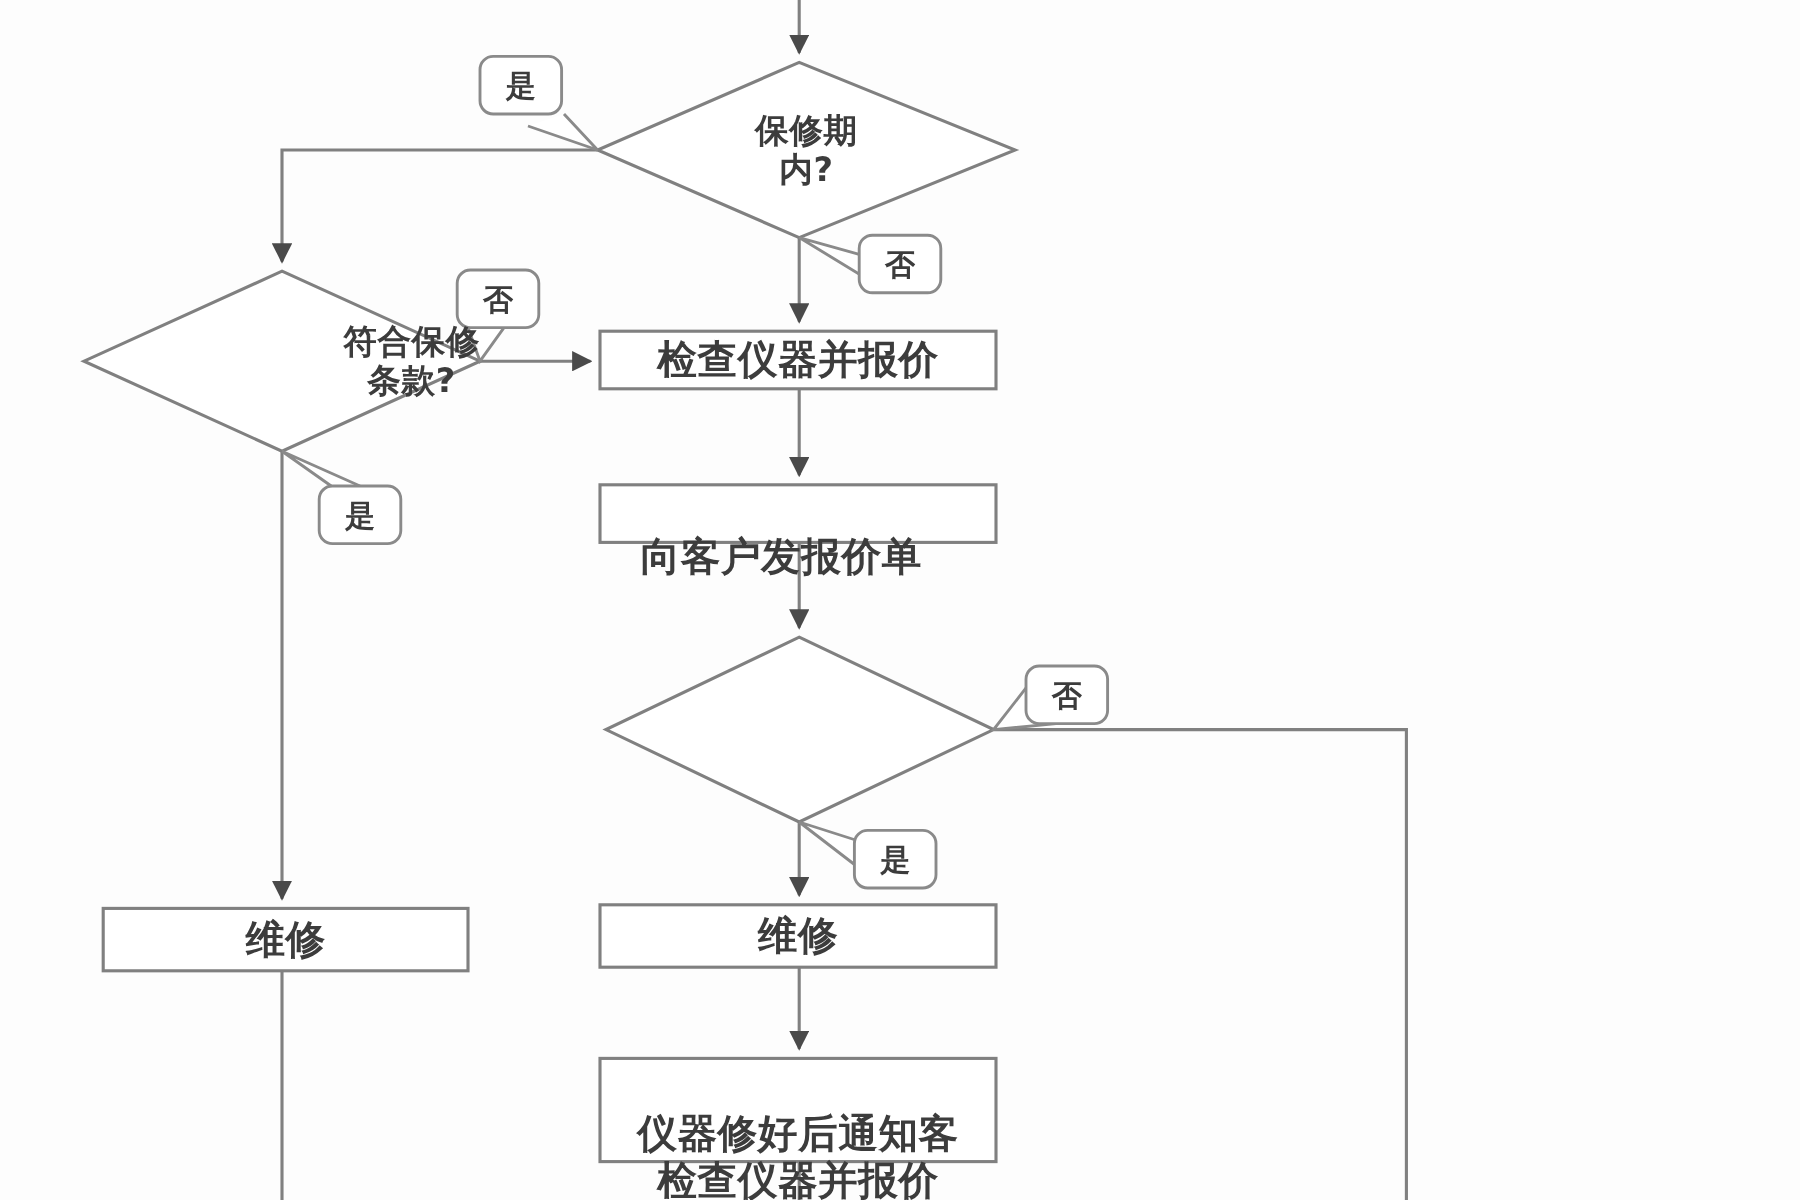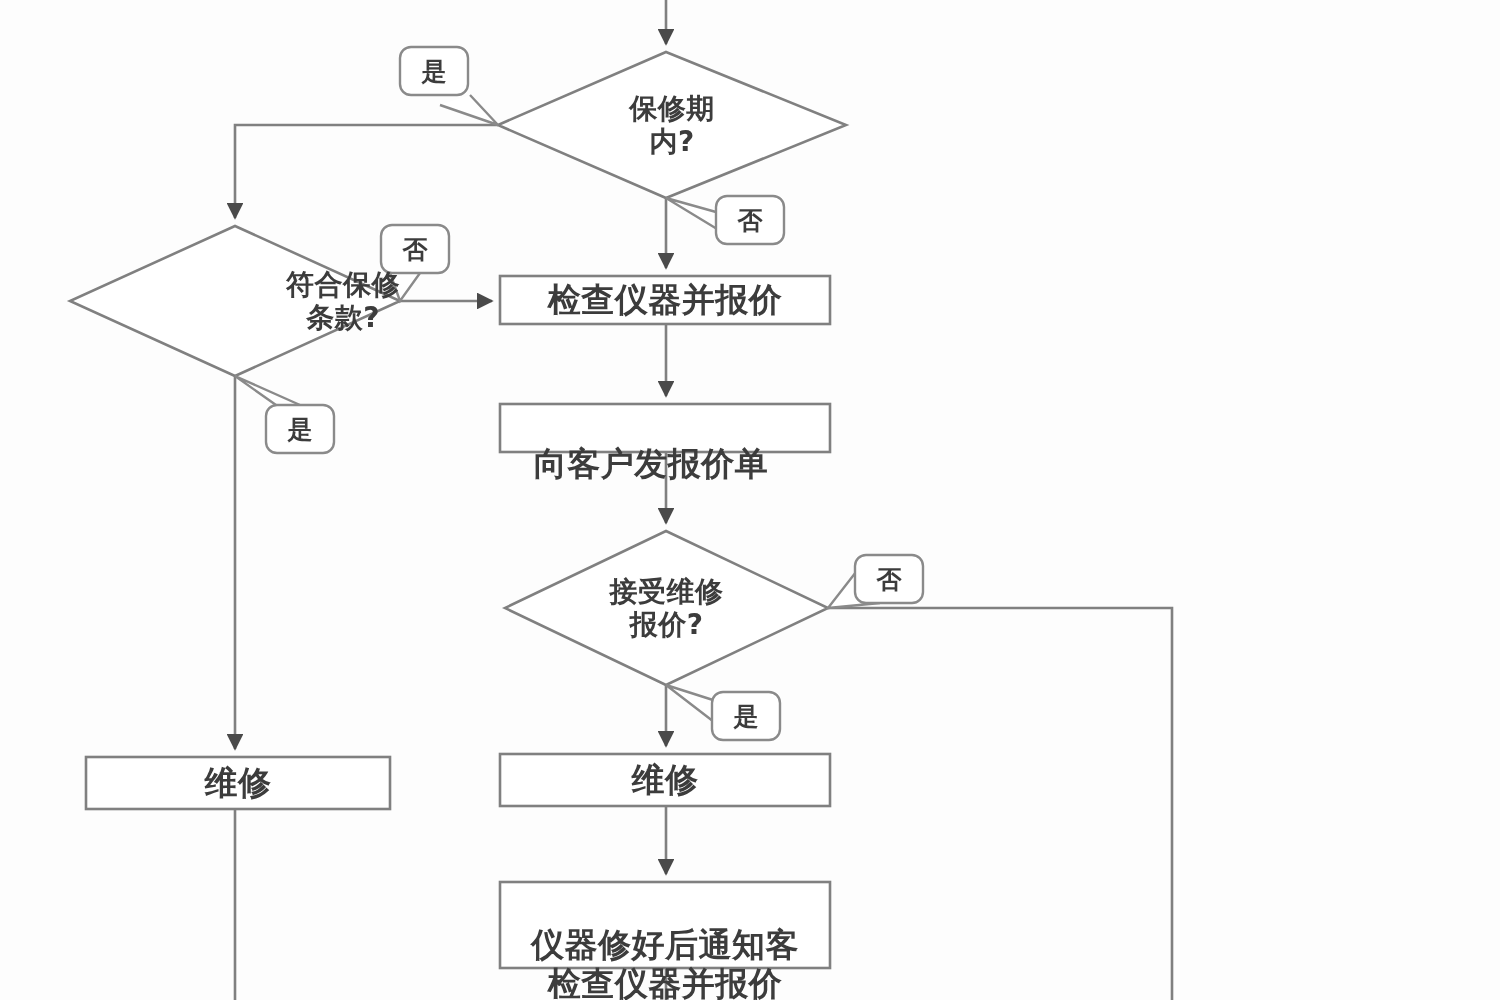--- a/index.html
+++ b/index.html
@@ -189,26 +189,20 @@
   </div>
 
   <div class="shape-text proc-text" style="left:500px; top:276px; width:330px; height:48px;">
     <span>检查仪器并报价</span>
   </div>
 
   <div class="shape-text proc-text" style="left:486px; top:404px; width:330px; height:48px;margin-top:36px;">
     <span>向客户发报价单</span>
   </div>
 
-  <div class="shape-text dec-text" style="left:505px; top:531px; width:323px; height:154px;">
-    <span>
-      <span>接受维修</span><br>
-      <span>报价?</span>
-    </span>
-  </div>
 
   <div class="shape-text proc-text" style="left:86px; top:757px; width:304px; height:52px;">
     <span>维修</span>
   </div>
 
   <div class="shape-text proc-text" style="left:500px; top:754px; width:330px; height:52px;">
     <span>维修</span>
   </div>
 
   <div class="shape-text proc-text" style="left:500px; top:922px; width:330px; height:86px;">

